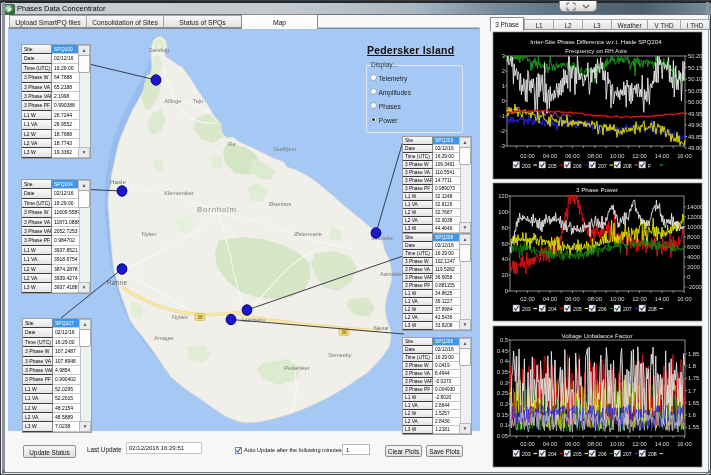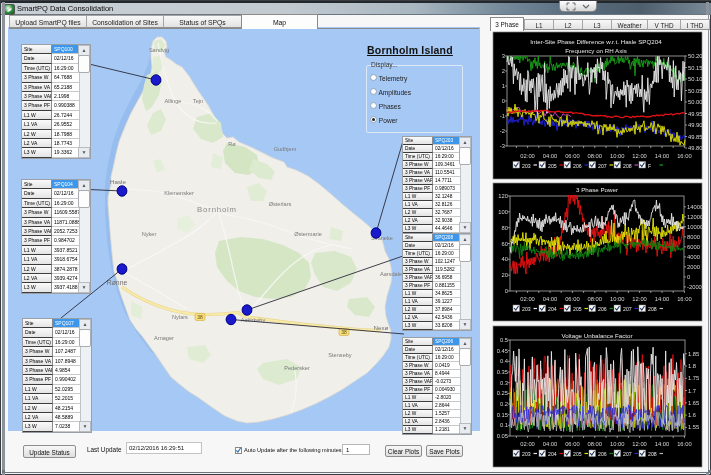--- a/index.html
+++ b/index.html
@@ -13,21 +13,21 @@
 <body>
 <div id="win">
 
 <div style="position:absolute;left:0;top:0;width:711px;height:14px;
 background:linear-gradient(90deg,#c9d0d5 0%,#c2cad0 40%,#a9b7c1 58%,#768b9b 70%,#5a6e80 80%,#4e5e6c 90%,#7b8c99 100%);
 border-bottom:1px solid #6b7680;box-sizing:border-box;">
 <div style="position:absolute;left:0;top:0;width:711px;height:2px;background:#23282d;"></div>
 <div style="position:absolute;left:3px;top:3px;width:9px;height:9px;border-radius:2px;background:radial-gradient(circle at 35% 35%, #eefcee, #2a8a3a 55%, #135a20);border:0.5px solid #555;">
         <div style="position:absolute;left:1.5px;top:4px;width:5px;height:2px;background:#fff;border-radius:50%;transform:rotate(-35deg);"></div>
       </div>
-<div style="position:absolute;left:16px;top:2.5px;font-size:7.5px;color:#0a0a0a;font-family:'Liberation Sans',sans-serif;">SmartPQ Data Consolidation</div>
+<div style="position:absolute;left:16px;top:2.5px;font-size:7.5px;color:#0a0a0a;font-family:'Liberation Sans',sans-serif;">Phases Data Concentrator</div>
 <div style="position:absolute;left:558px;top:0;width:38px;height:11px;background:linear-gradient(#fdfdfd,#d8d8d8);border:1px solid #8a8a8a;border-top:none;border-radius:0 0 5px 5px;box-sizing:border-box;">
 <svg width="10" height="9" viewBox="0 0 10 9" style="position:absolute;left:6px;top:1px;">
           <path d="M1,1 L3.5,1 M1,1 L1,3.5 M9,1 L6.5,1 M9,1 L9,3.5 M1,8 L1,5.5 M1,8 L3.5,8 M9,8 L6.5,8 M9,8 L9,5.5" stroke="#666" stroke-width="1" fill="none"></path>
         </svg>
 <svg width="8" height="5" viewBox="0 0 8 5" style="position:absolute;left:22px;top:3px;">
           <path d="M1,1 L4,4 L7,1" stroke="#666" stroke-width="1.2" fill="none"></path>
         </svg>
 </div>
 </div>
 <div id="frameL"></div>
@@ -118,21 +118,21 @@
 <line x1="403" y1="333" x2="230" y2="318.5" stroke="#2a2a3a" stroke-width="0.9"></line>
 <ellipse cx="155" cy="79" rx="4.9" ry="5.2" fill="#1a1acc" stroke="#000080" stroke-width="1"></ellipse>
 <ellipse cx="121" cy="190" rx="4.9" ry="5.2" fill="#1a1acc" stroke="#000080" stroke-width="1"></ellipse>
 <ellipse cx="121" cy="268" rx="4.9" ry="5.2" fill="#1a1acc" stroke="#000080" stroke-width="1"></ellipse>
 <ellipse cx="375" cy="232" rx="4.9" ry="5.2" fill="#1a1acc" stroke="#000080" stroke-width="1"></ellipse>
 <ellipse cx="246" cy="309" rx="4.9" ry="5.2" fill="#1a1acc" stroke="#000080" stroke-width="1"></ellipse>
 <ellipse cx="230" cy="318.5" rx="4.9" ry="5.2" fill="#1a1acc" stroke="#000080" stroke-width="1"></ellipse>
 </svg>
 
 <div style="position:absolute;left:366px;top:43px;width:98px;height:13px;font-size:10.5px;font-weight:bold;color:#111;
-text-decoration:underline;font-family:'Liberation Sans',sans-serif;letter-spacing:0.2px;">Bornholm Island</div>
+text-decoration:underline;font-family:'Liberation Sans',sans-serif;letter-spacing:0.2px;">Pedersker Island</div>
 <div style="position:absolute;left:365px;top:64px;width:95px;height:66px;border:1px solid #dce8f8;border-radius:2px;"></div>
 <div style="position:absolute;left:369px;top:60px;font-size:6.6px;color:#333;padding:0 1px;">Display...</div>
 <div style="position:absolute;left:369px;top:73px;font-size:6.6px;color:#222;">
 <div style="height:14px;"><span style="display:inline-block;width:5px;height:5px;border-radius:50%;background:#fdfdfd;border:1px solid #90a6bc;vertical-align:-0.5px;"></span> Telemetry</div>
 <div style="height:14px;"><span style="display:inline-block;width:5px;height:5px;border-radius:50%;background:#fdfdfd;border:1px solid #90a6bc;vertical-align:-0.5px;"></span> Amplitudes</div>
 <div style="height:14px;"><span style="display:inline-block;width:5px;height:5px;border-radius:50%;background:#fdfdfd;border:1px solid #90a6bc;vertical-align:-0.5px;"></span> Phases</div>
 <div style="height:14px;"><span style="display:inline-block;width:5px;height:5px;border-radius:50%;background:#fdfdfd;border:1px solid #90a6bc;vertical-align:-0.5px;position:relative;"><span style="position:absolute;left:1px;top:1px;width:3px;height:3px;border-radius:50%;background:#222;"></span></span> Power</div>
 </div>
 <div style="position:absolute;left:20px;top:43px;width:68px;height:113px;font-size:5.0px;line-height:9.4px;background:#f4f6f8;border:0.8px solid #9aa0a6;box-sizing:content-box;">
       <div style="display:flex;height:9.4px;">

